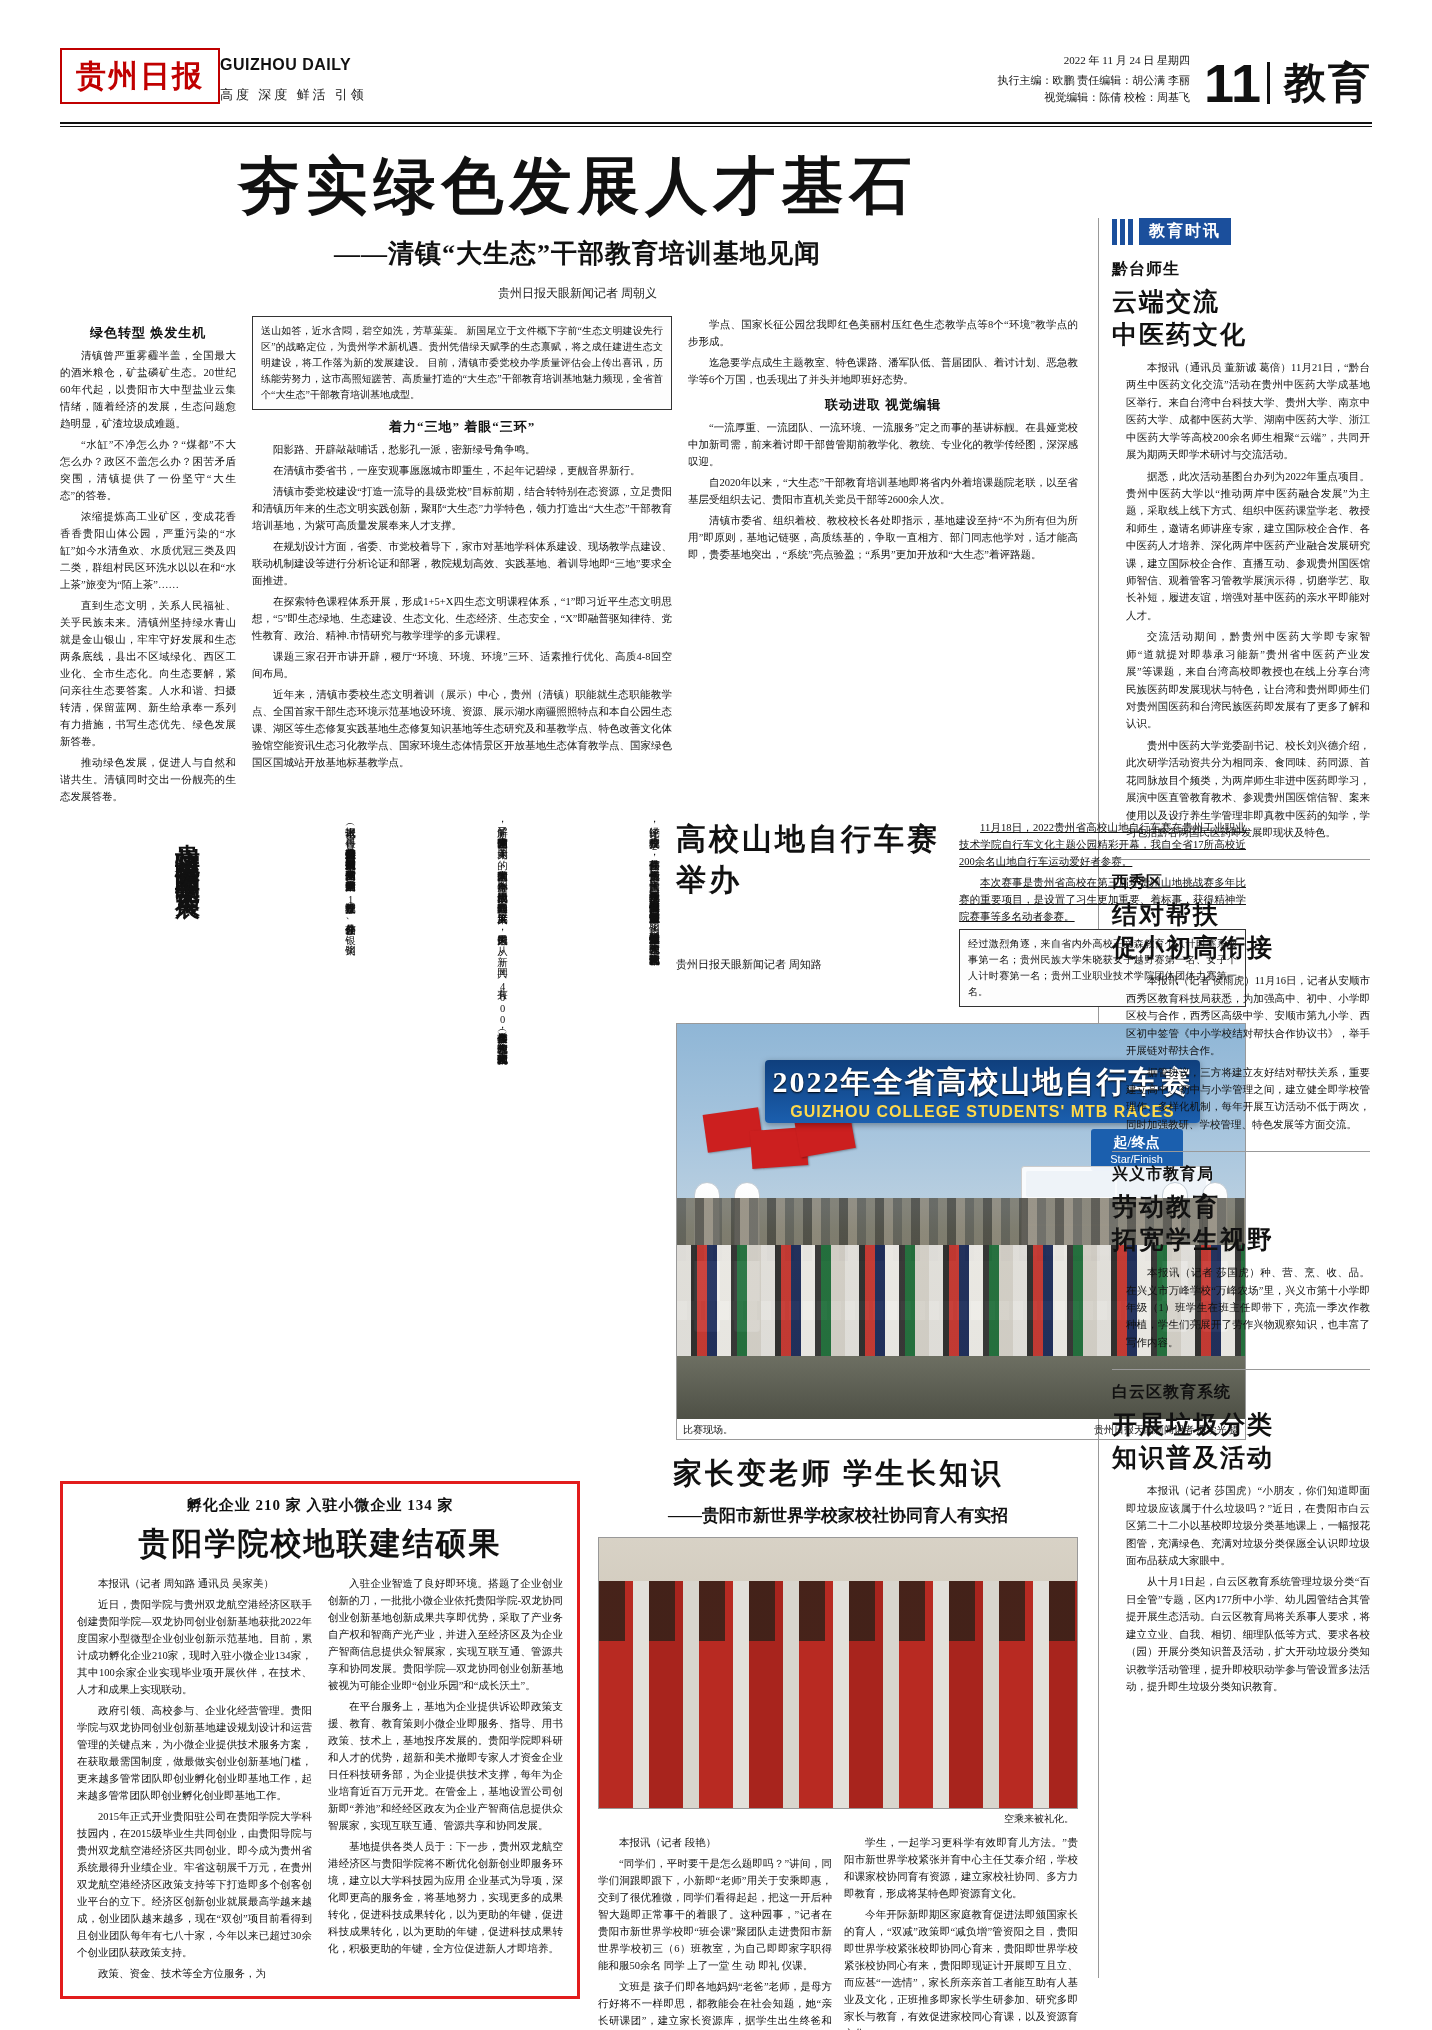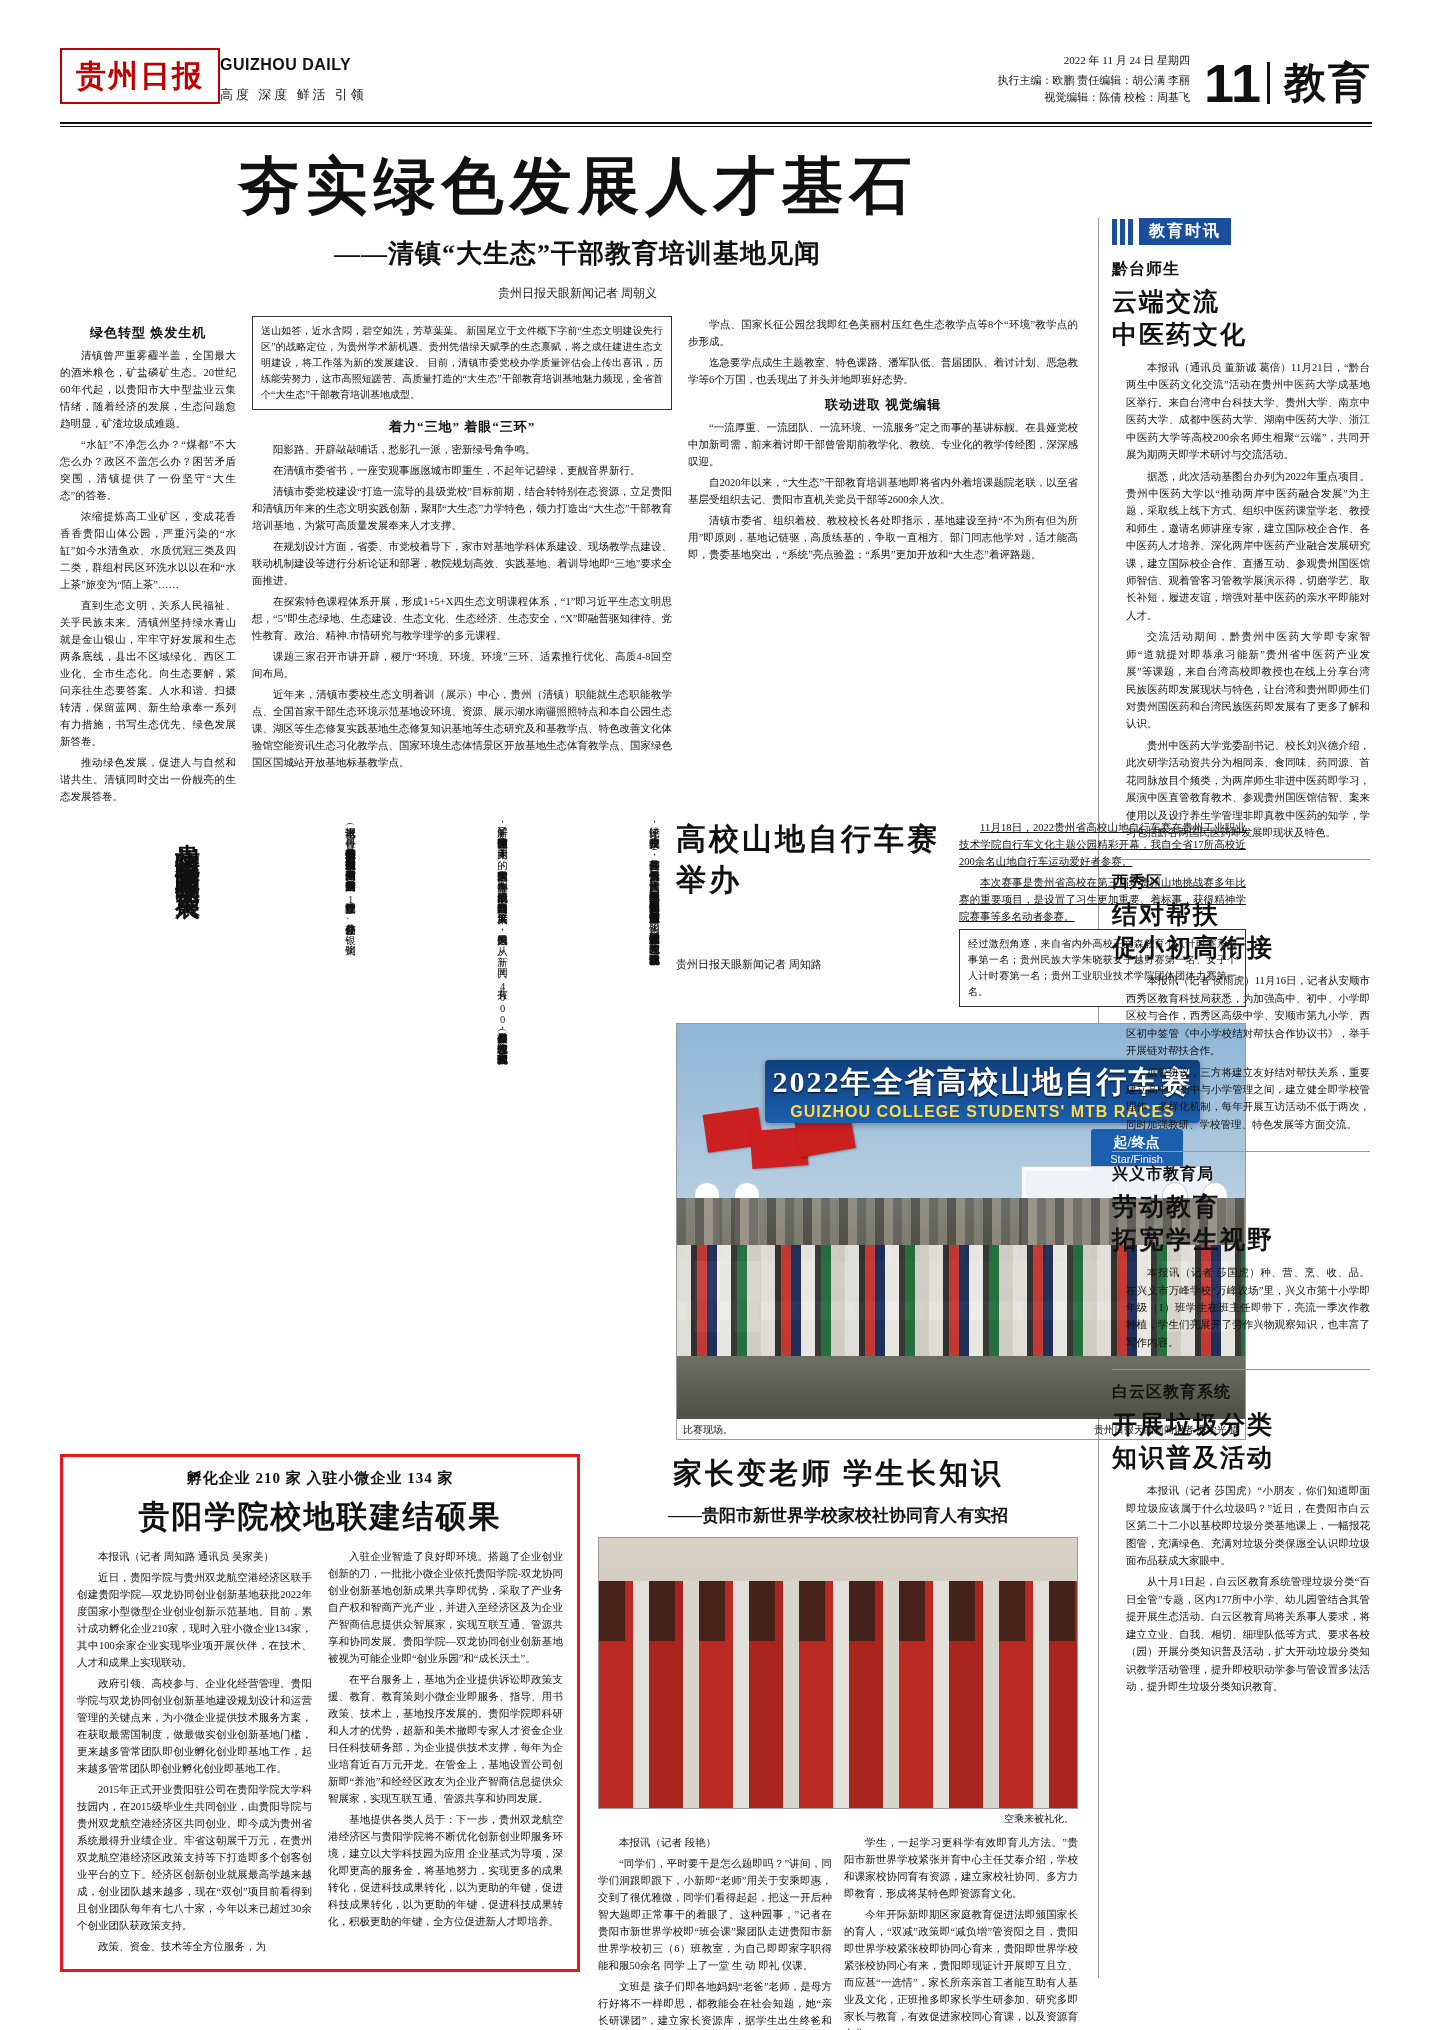--- a/index.html
+++ b/index.html
@@ -164,21 +164,21 @@
     background:linear-gradient(#6d6f62,#4e5046);
   }
   .barrier {
     position:absolute; left:0; right:0; top:70%; height:5%;
     background:repeating-linear-gradient(90deg,#cfd6cf 0 10px,#9aa39a 10px 14px);
     opacity:.8;
   }
 
   
   .bottom-row { margin-top:14px; display:flex; gap:18px; align-items:flex-start; }
-  .redbox { width:520px; border:3px solid #e21c1c; padding:12px 14px 10px; }
+  .redbox { width:520px; border:3px solid #e21c1c; padding:12px 14px 10px;margin-top:27px; }
   .redbox .kicker { text-align:center; font-size:15px; font-weight:bold; letter-spacing:1px; }
   .redbox .title { text-align:center; font-size:31px; font-weight:bold; letter-spacing:2px; margin-top:8px; }
   .redbox .cols { display:flex; gap:16px; margin-top:10px; }
   .redbox .cols .c { width:50%; font-size:10.5px; line-height:1.62; text-align:justify; }
   .redbox .cols p { margin:0 0 4px 0; text-indent:2em; }
 
   .story2 { width:480px; }
   .story2 .title { text-align:center; font-size:29px; font-weight:bold; letter-spacing:3px; }
   .story2 .sub { text-align:center; font-size:17px; font-weight:bold; margin-top:10px; }
   .story2 .photo2 {

